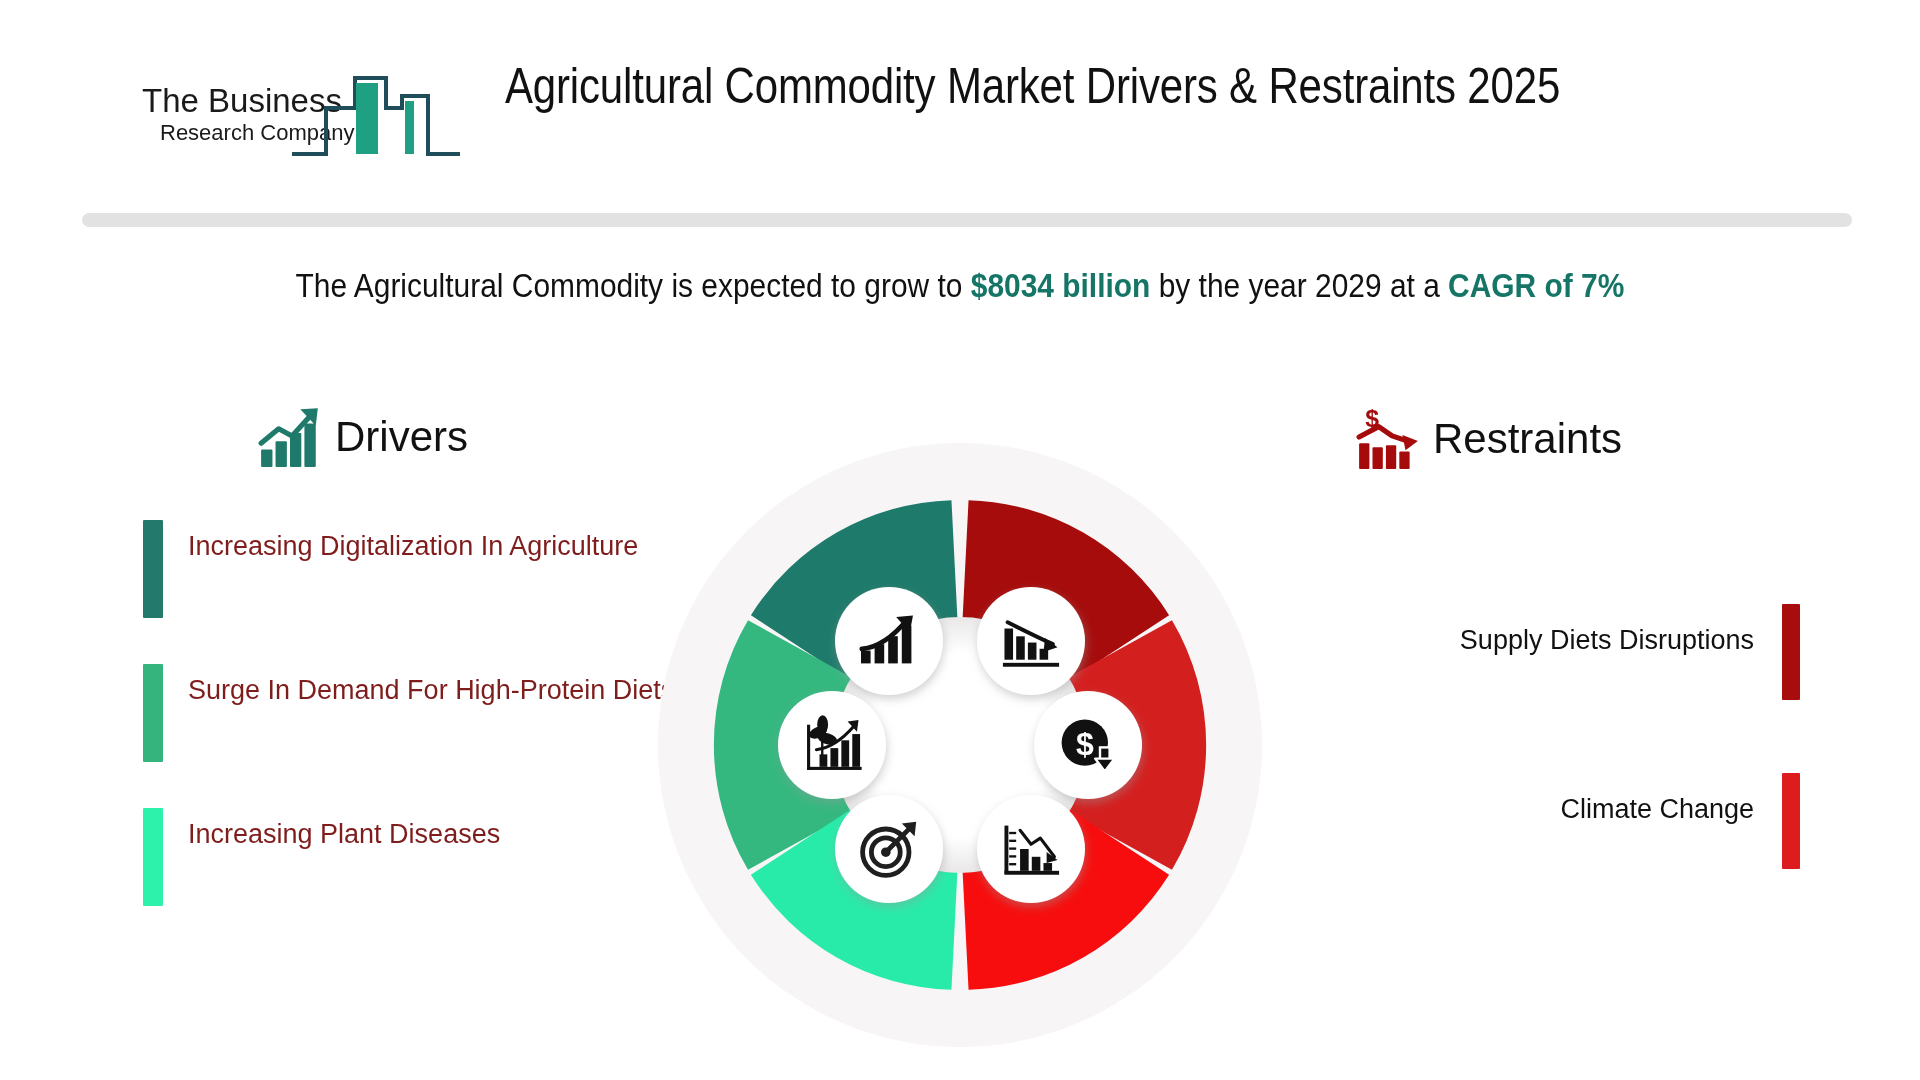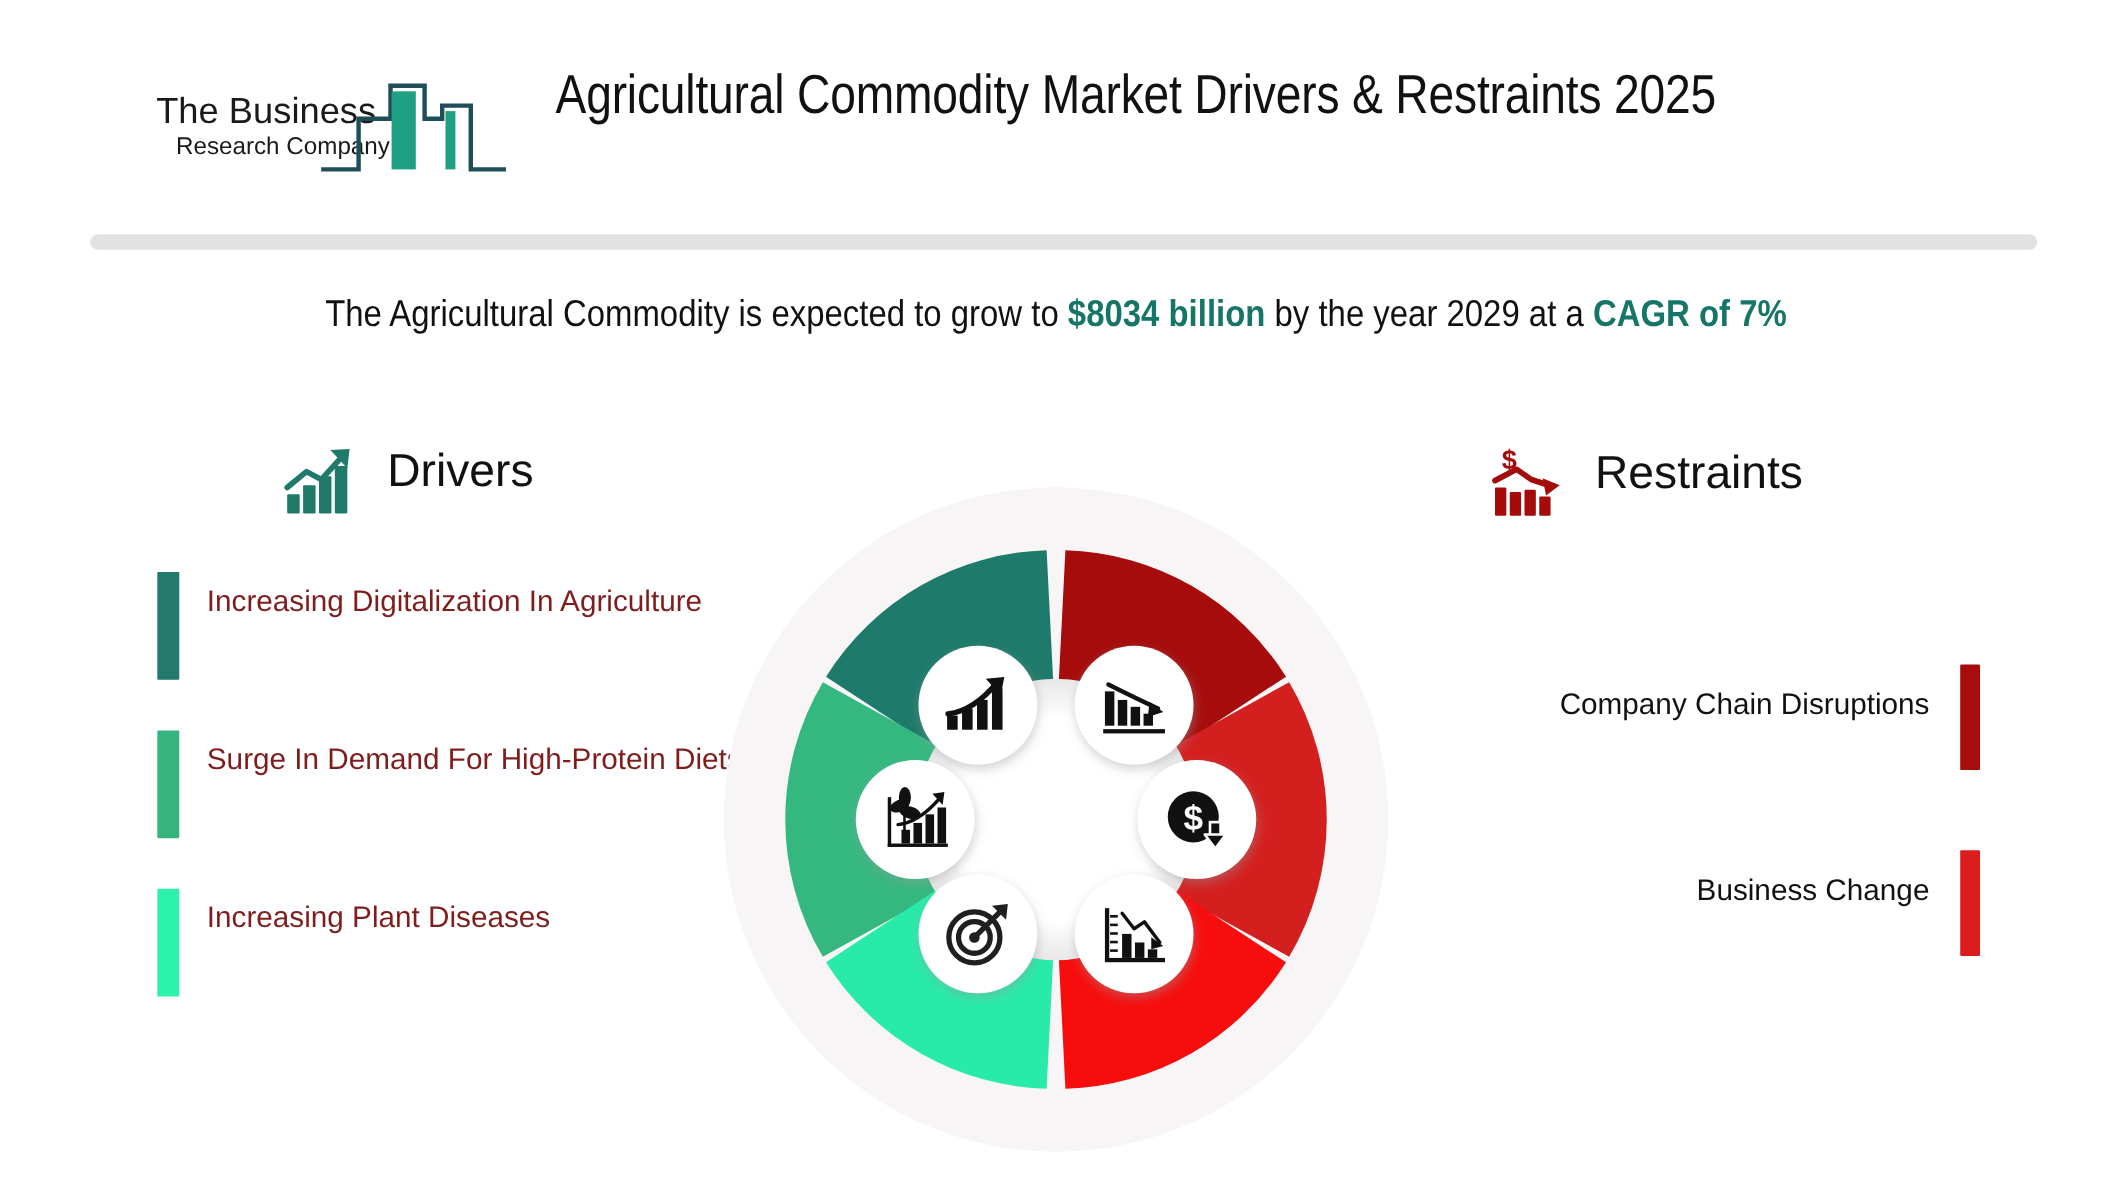--- a/index.html
+++ b/index.html
@@ -79,21 +79,22 @@
   #subtitle .inner {
     display: inline-block;
     transform: scaleX(0.88);
     transform-origin: center;
   }
 
   
   .section-head {
     position: absolute;
     display: flex;
-    gap: 28px;
+    align-items: center;
+    gap: 11px;
   }
   #drivers-head { left: 258px; top: 404px; }
   #restraints-head { left: 1356px; top: 406px; }
   .section-head .head-label {
     font-size: 42px;
     line-height: 48px;
     color: #111111;
   }
   .head-icon { width: 66px; height: 66px; display: block; }
 
@@ -241,26 +242,26 @@
   <div class="driver-item">
     <span class="driver-bar" style="background:#2DF2AC"></span>
     <span class="driver-text">Increasing Plant Diseases</span>
   </div>
 
 </div>
 
 <div id="restraints-list">
 
   <div class="restraint-item">
-    <span class="restraint-text">Company Chain Disruptions</span>
+    <span class="restraint-text">Supply Diets Disruptions</span>
     <span class="restraint-bar" style="background:#A80D0D"></span>
   </div>
 
   <div class="restraint-item">
-    <span class="restraint-text">Business Change</span>
+    <span class="restraint-text">Climate Change</span>
     <span class="restraint-bar" style="background:#DD1D1D"></span>
   </div>
 
 </div>
 
 <div id="wheel">
   <svg width="620" height="620" viewBox="0 0 620 620" xmlns="http://www.w3.org/2000/svg">
     <defs>
       <radialGradient id="innerGlow" cx="50%" cy="50%" r="50%">
         <stop offset="0%" stop-color="#ffffff"></stop>

